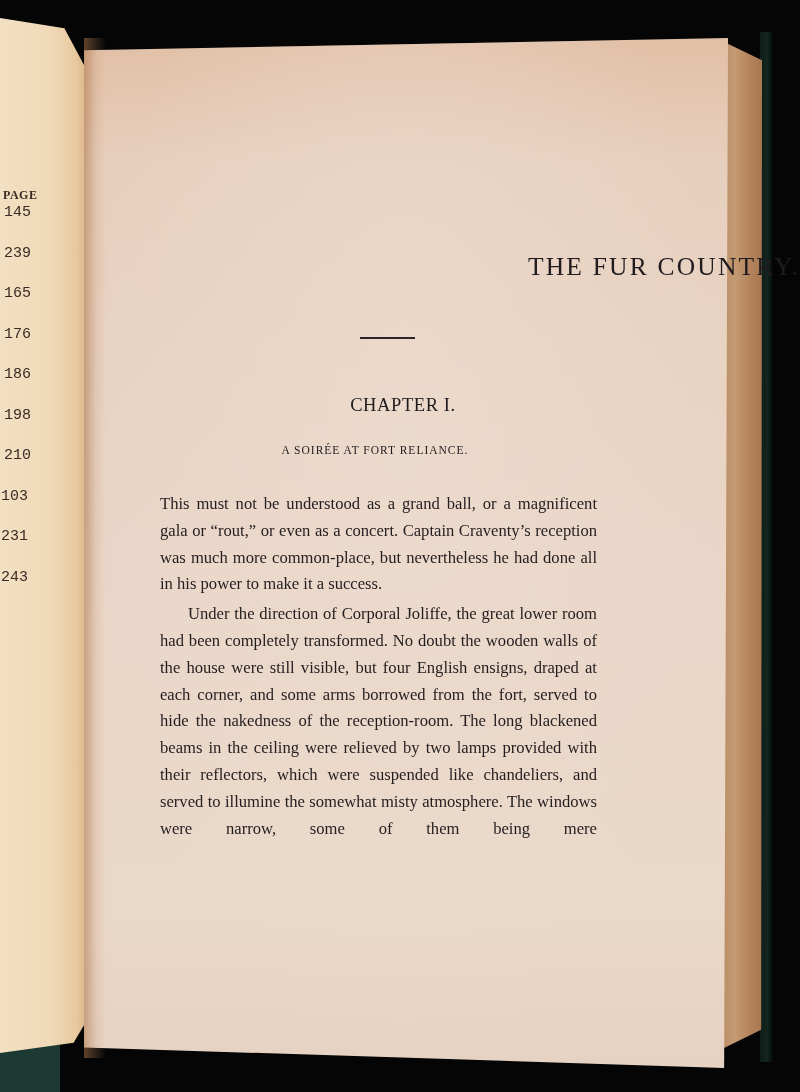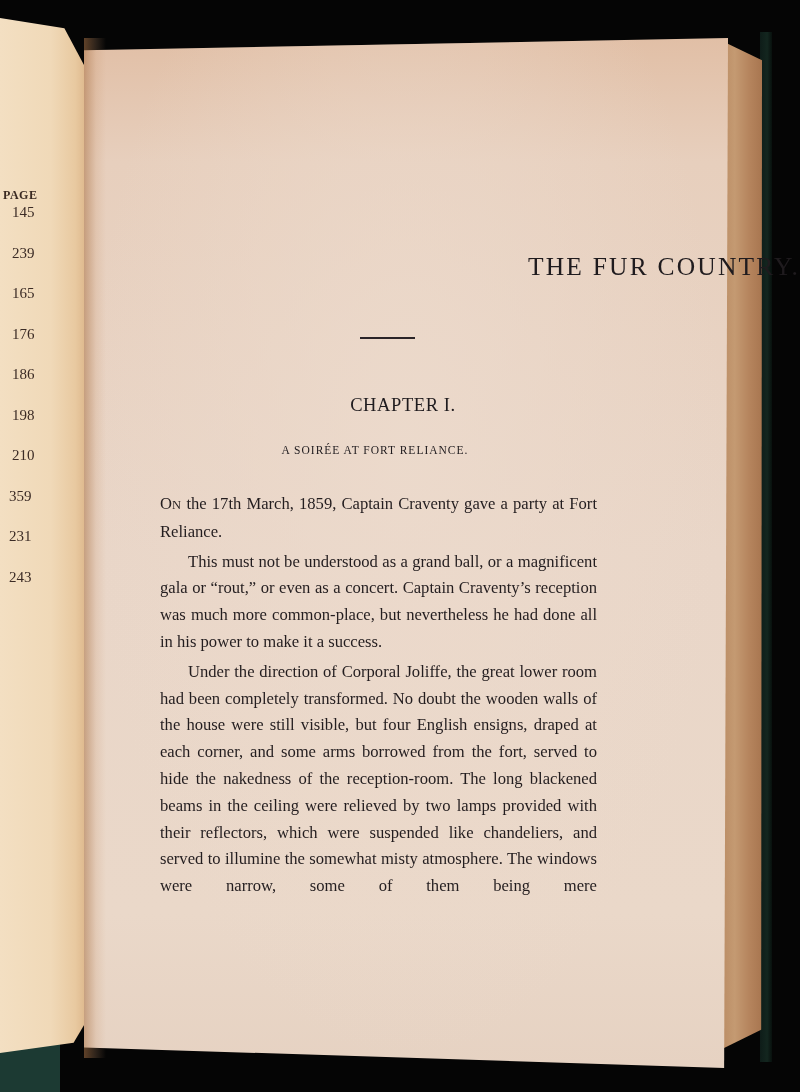--- a/index.html
+++ b/index.html
@@ -63,25 +63,26 @@
       position: absolute;
       left: 3px;
       top: 170px;
       font-size: 12px;
       font-weight: bold;
       letter-spacing: 0.5px;
       color: #3a2a22;
     }
     .toc-list {
       position: absolute;
-      left: 8px;
+      left: 0;
       top: 186px;
       margin: 0;
       padding: 0;
       list-style: none;
+      font-family: Liberation Mono, monospace;
     }
     .toc-num {
       height: 40.5px;
       font-size: 15px;
       color: #3b2b25;
       padding-left: 4px;
     }
     .toc-num:nth-child(8),
     .toc-num:nth-child(9),
     .toc-num:nth-child(10) { padding-left: 1px; }
@@ -194,31 +195,30 @@
 <div class="left-page">
   <div class="toc-page-header">PAGE</div>
   <ul class="toc-list">
     <li class="toc-num">145</li>
     <li class="toc-num">239</li>
     <li class="toc-num">165</li>
     <li class="toc-num">176</li>
     <li class="toc-num">186</li>
     <li class="toc-num">198</li>
     <li class="toc-num">210</li>
-    <li class="toc-num">359</li>
+    <li class="toc-num">103</li>
     <li class="toc-num">231</li>
     <li class="toc-num">243</li>
   </ul>
 </div>
 
 <div class="main-page"></div>
 <div class="gutter-shadow"></div>
 
 <div class="book-title">THE FUR COUNTRY.</div>
 <div class="title-rule"></div>
 <div class="chapter-heading">CHAPTER I.</div>
 <div class="chapter-subtitle">A SOIRÉE AT FORT RELIANCE.</div>
 
 <div class="body-text">
-  <p class="first"><span>O</span><span class="smallcap">N</span><span> the 17th March, 1859, Captain Craventy gave a party at Fort Reliance.</span></p>
   <p>This must not be understood as a grand ball, or a magnificent gala or “rout,” or even as a concert. Captain Craventy’s reception was much more common-place, but nevertheless he had done all in his power to make it a success.</p>
   <p class="cut-para">Under the direction of Corporal Joliffe, the great lower room had been completely transformed. No doubt the wooden walls of the house were still visible, but four English ensigns, draped at each corner, and some arms borrowed from the fort, served to hide the nakedness of the reception-room. The long blackened beams in the ceiling were relieved by two lamps provided with their reflectors, which were suspended like chandeliers, and served to illumine the somewhat misty atmosphere. The windows were narrow, some of them being mere</p>
 </div>
 
 </body></html>

